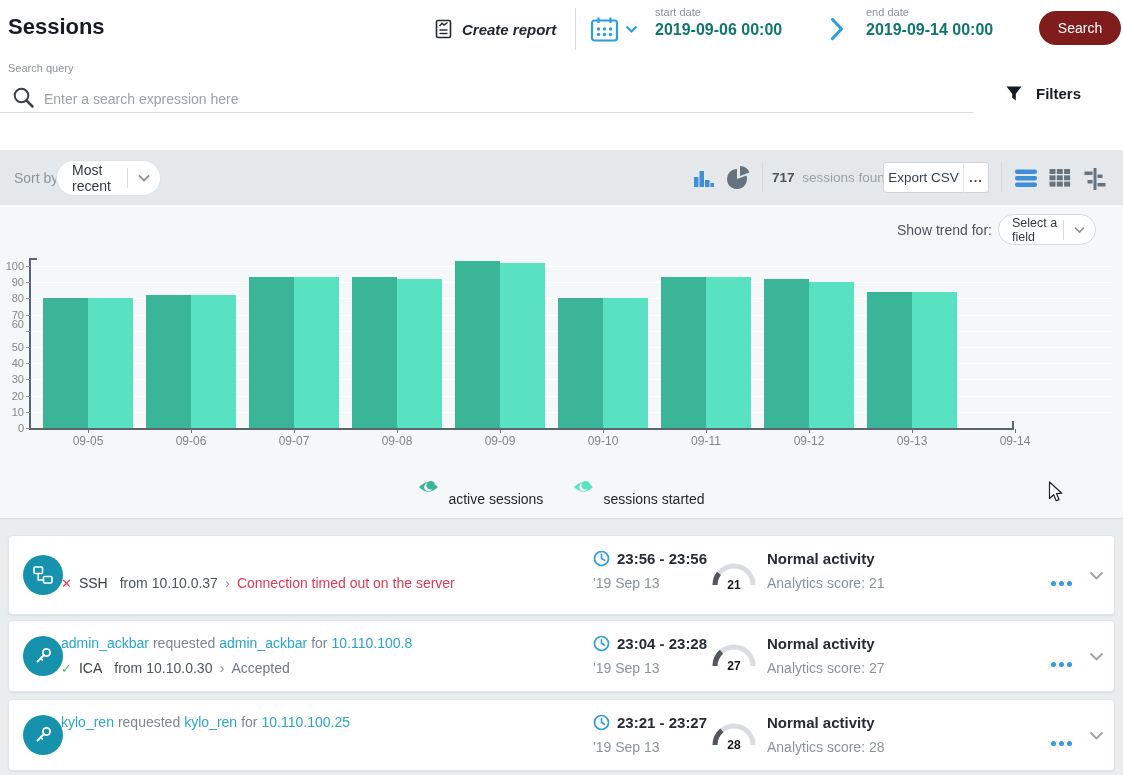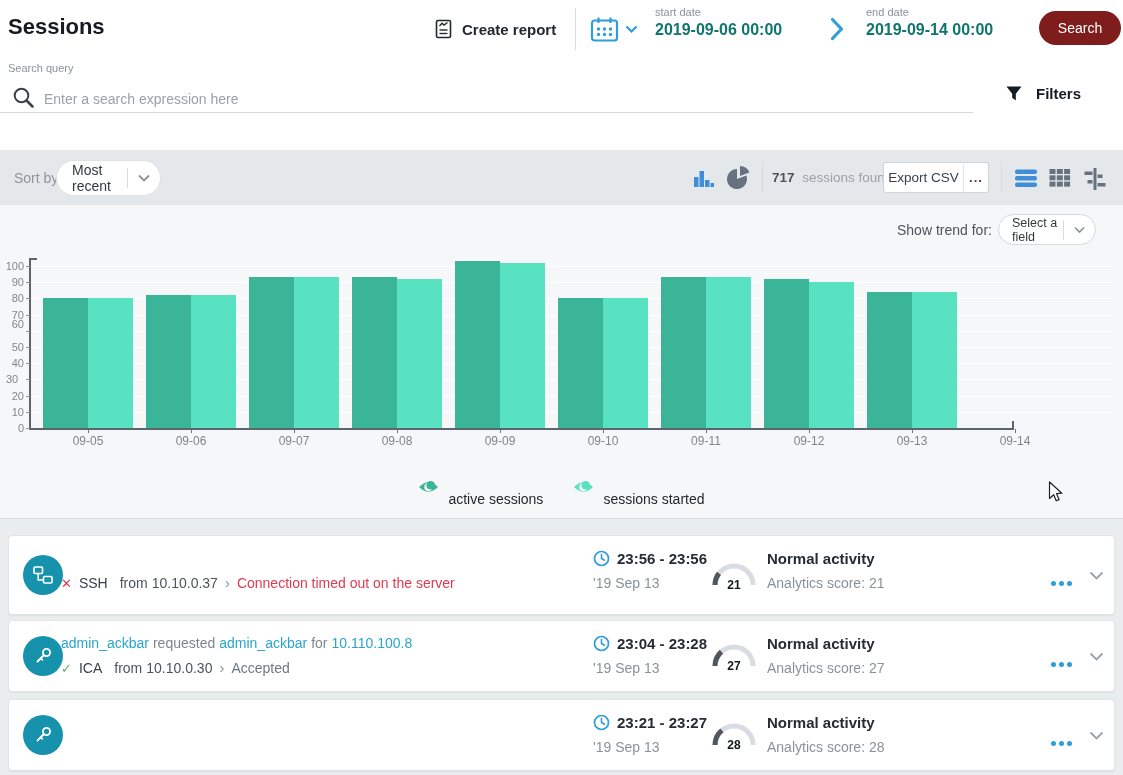--- a/index.html
+++ b/index.html
@@ -4,21 +4,21 @@
 <style>
   * { margin:0; padding:0; box-sizing:border-box; }
   html,body { background:#ffffff; }
   body { font-family:"Liberation Sans","DejaVu Sans",sans-serif; color:#22272e; }
   #page { position:relative; width:1123px; height:775px; overflow:hidden; background:#ffffff; }
   .abs { position:absolute; }
 
   
   #title { left:8px; top:14px; font-size:22px; font-weight:700; color:#141b22; }
   #create-report { left:434px; top:18px; display:flex; align-items:center; gap:9px; cursor:pointer; }
-  #create-report span { font-size:15px; font-weight:600; color:#22282e; }
+  #create-report span { font-size:15px; font-weight:600; color:#22282e;font-style:italic; }
   .vdiv { width:1px; background:#d8dbde; }
   #hdr-div { left:575px; top:8px; height:42px; }
   #calendar-btn { left:590px; top:16px; display:flex; align-items:center; gap:5px; cursor:pointer; }
   .date-block { top:6px; }
   .date-label { font-size:11px; color:#8a9299; margin-bottom:3px; }
   .date-value { font-size:16px; font-weight:700; color:#0f766e; }
   #start-date { left:655px; }
   #end-date { left:866px; }
   #date-arrow { left:830px; top:17px; }
   #search-btn { left:1039px; top:11px; width:82px; height:34px; border:none; border-radius:17px;
@@ -258,21 +258,21 @@
         <div class="gridline" style="top: 109.6px;"></div>
         <div class="gridline" style="top: 93.4px;"></div>
         <div class="gridline" style="top: 77.2px;"></div>
         <div class="gridline" style="top: 61px;"></div>
         <div class="ylab" style="top: 217px;">0</div>
         <div class="ytick" style="top: 223px;"></div>
         <div class="ylab" style="top: 200.8px;">10</div>
         <div class="ytick" style="top: 206.8px;"></div>
         <div class="ylab" style="top: 184.6px;">20</div>
         <div class="ytick" style="top: 190.6px;"></div>
-        <div class="ylab" style="top: 168.4px; text-align: center;">30</div>
+        <div class="ylab" style="top: 168.4px;">30</div>
         <div class="ytick" style="top: 174.4px;"></div>
         <div class="ylab" style="top: 152.2px;">40</div>
         <div class="ytick" style="top: 158.2px;"></div>
         <div class="ylab" style="top: 136px;">50</div>
         <div class="ytick" style="top: 142px;"></div>
         <div class="ylab" style="top: 113px;">60</div>
         <div class="ytick" style="top: 125.8px;"></div>
         <div class="ylab" style="top: 103.6px;">70</div>
         <div class="ytick" style="top: 109.6px;"></div>
         <div class="ylab" style="top: 87.4px;">80</div>
@@ -419,20 +419,23 @@
   </div>
 
   <div class="card" style="top:699px; height:72px;">
     <div class="avatar">
       <svg width="22" height="22" viewBox="0 0 22 22">
         <circle cx="14.5" cy="7.5" r="3.6" fill="none" stroke="#fff" stroke-width="1.8"></circle>
         <path d="M12 10 L5.5 16.5" fill="none" stroke="#fff" stroke-width="1.8" stroke-linecap="round"></path>
         <path d="M8.7 13.3 L10.3 14.9" fill="none" stroke="#fff" stroke-width="1.8" stroke-linecap="round"></path>
       </svg>
     </div>
+    <div class="l1">
+      <span class="lnk">kylo_ren</span><span class="gry">requested</span><span class="lnk">kylo_ren</span><span class="gry">for</span><span class="lnk">10.110.100.25</span>
+    </div>
     <div class="tcol">
       <div class="trow">
         <svg width="17" height="17" viewBox="0 0 17 17">
           <circle cx="8.5" cy="8.5" r="7" fill="none" stroke="#2d9ddb" stroke-width="1.7"></circle>
           <path d="M8.5 4.5 V8.5 L11.5 10.2" fill="none" stroke="#2d9ddb" stroke-width="1.6" stroke-linecap="round"></path>
         </svg>
         <span class="time">23:21 - 23:27</span>
       </div>
       <div class="date">'19 Sep 13</div>
     </div>

